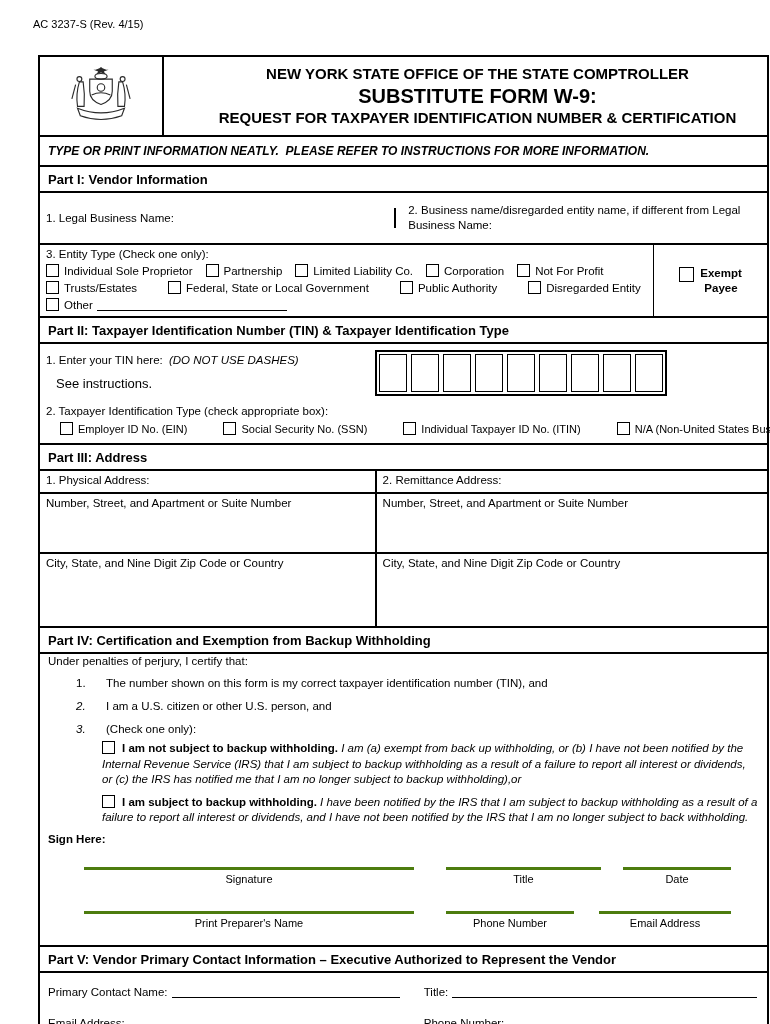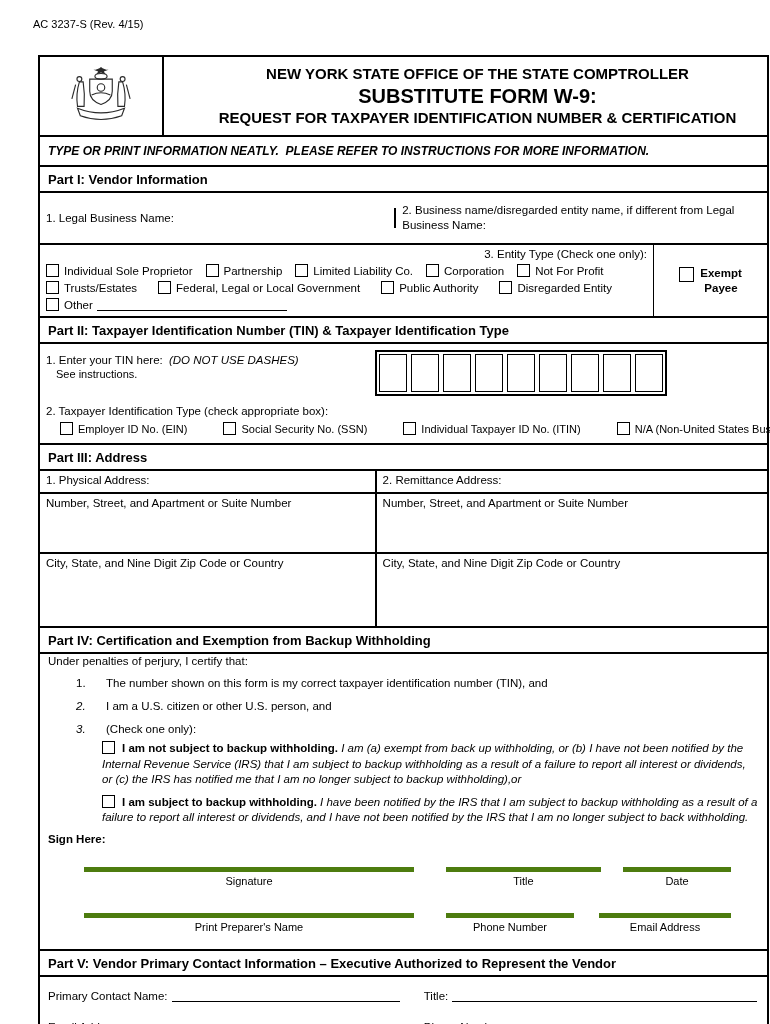--- a/index.html
+++ b/index.html
@@ -24,38 +24,38 @@
   .hdr-w9 { font-weight: bold; font-size: 20px; }
   .hdr-sub { font-weight: bold; font-size: 15px; }
 
   .instr { font-weight: bold; font-style: italic; font-size: 12px; padding: 7px 8px; white-space: pre-wrap; }
 
   .part-h { border-top: 2px solid #000; border-bottom: 2px solid #000; font-weight: bold; font-size: 13px; padding: 5px 8px 4px; }
 
   
   .p1-row1 { display: flex; height: 50px; font-size: 11.5px; align-items: center; }
   .p1-row1 .cell-l { width: 49%; border-right: 2px solid #000; padding: 4px 6px; }
-  .p1-row1 .cell-r { flex: 1; padding: 4px 6px; line-height: 1.3; }
+  .p1-row1 .cell-r { flex: 1; padding: 4px 12px; line-height: 1.3; }
   .p1-entity { display: flex; }
-  .p1-entity-main { flex: 1; padding: 3px 6px 5px; border-right: 1px solid #000; text-align: right; }
+  .p1-entity-main { flex: 1; padding: 3px 6px 5px; border-right: 1px solid #000; }
   .p1-entity-main .lbl { font-size: 11.5px; }
   .ent-row { display: flex; align-items: center; margin-top: 4px; font-size: 11.5px; }
   .ent-item { display: flex; align-items: center; white-space: nowrap; }
   .cb { display: inline-block; width: 13px; height: 13px; border: 1.5px solid #000; background: #fff; flex: none; margin-right: 5px; }
   .cb.big { width: 15px; height: 15px; }
   .other-line { display: inline-block; width: 190px; border-bottom: 1px solid #000; height: 12px; margin-left: 4px; }
   .exempt-cell { width: 113px; display: flex; align-items: center; justify-content: center; }
   .exempt-inner { display: flex; align-items: flex-start; }
   .exempt-txt { font-weight: bold; font-size: 11.5px; line-height: 1.3; text-align: center; }
 
   
   .p2-body { padding: 6px 6px 8px; }
   .p2-tinrow { display: flex; align-items: flex-start; }
   .p2-tinlabel { width: 46%; font-size: 11.5px; padding-top: 4px; }
-  .p2-tinlabel .see { font-size: 11px; margin-left: 10px; margin-top: 2px; }
+  .p2-tinlabel .see { font-size: 13px; margin-left: 10px; margin-top: 10px; }
   .tin-boxes { display: flex; border: 2px solid #000; padding: 2px; gap: 4px; }
   .tin-cell { width: 28px; height: 38px; border: 1.5px solid #000; background: #fff; }
   .p2-typelabel { font-size: 11.5px; margin-top: 9px; }
   .p2-types { display: flex; align-items: center; margin-top: 5px; font-size: 11px; }
   .p2-types .ent-item { margin-right: 22px; padding-left: 14px; }
   .p2-types .ent-item:last-child { margin-right: 0; }
 
   
   .p3-row { display: flex; font-size: 11.5px; }
   .p3-row .cell-l { width: 46.3%; border-right: 2px solid #000; padding: 3px 6px; }
@@ -66,21 +66,21 @@
 
   
   .p4-body { padding: 1px 8px 6px; font-size: 11.5px; }
   .p4-list { margin: 10px 0 0 28px; }
   .p4-item { display: flex; margin-bottom: 11px; }
   .p4-num { width: 30px; flex: none; }
   .p4-cbpara { margin: 1px 0 7px 54px; line-height: 1.35; }
   .p4-cbpara .cb { vertical-align: -2px; margin-right: 7px; }
   .sign-here { font-weight: bold; font-size: 11.5px; margin-top: 6px; }
   .sig-row { display: flex; margin: 22px 6px 0 36px; align-items: flex-start; }
-  .sig-item { border-top: 5px solid #4d7c0f; text-align: center; font-size: 11px; padding-top: 3px; }
+  .sig-item { border-top: 3px solid #4d7c0f; text-align: center; font-size: 11px; padding-top: 3px; }
   .sig-sig { width: 330px; }
   .sig-title { width: 155px; margin-left: 32px; }
   .sig-date { width: 108px; margin-left: 22px; }
   .sig-print { width: 330px; }
   .sig-phone { width: 128px; margin-left: 32px; }
   .sig-email { width: 132px; margin-left: 25px; }
   .sig-row.second { margin-top: 26px; margin-bottom: 10px; }
 
   
   .p5-body { padding: 12px 10px 12px 8px; font-size: 11.5px; }
@@ -156,28 +156,28 @@
           </span>
         <span class="ent-item">
             <span class="cb"></span>
             <span>Corporation</span>
           </span>
         <span class="ent-item">
             <span class="cb"></span>
             <span>Not For Profit</span>
           </span>
       </div>
-      <div class="ent-row" style="gap:21px">
+      <div class="ent-row" style="gap:31px">
         <span class="ent-item">
             <span class="cb"></span>
             <span>Trusts/Estates</span>
           </span>
         <span class="ent-item">
             <span class="cb"></span>
-            <span>Federal, Legal or Local Government</span>
+            <span>Federal, State or Local Government</span>
           </span>
         <span class="ent-item">
             <span class="cb"></span>
             <span>Public Authority</span>
           </span>
         <span class="ent-item">
             <span class="cb"></span>
             <span>Disregarded Entity</span>
           </span>
       </div>

